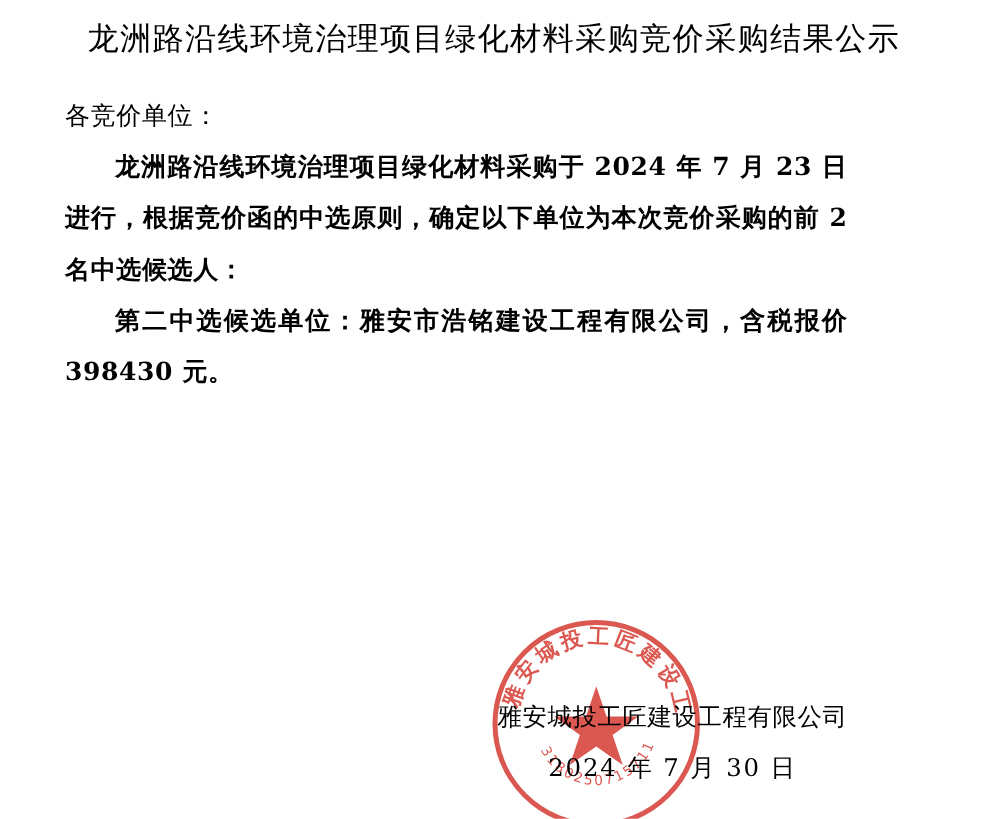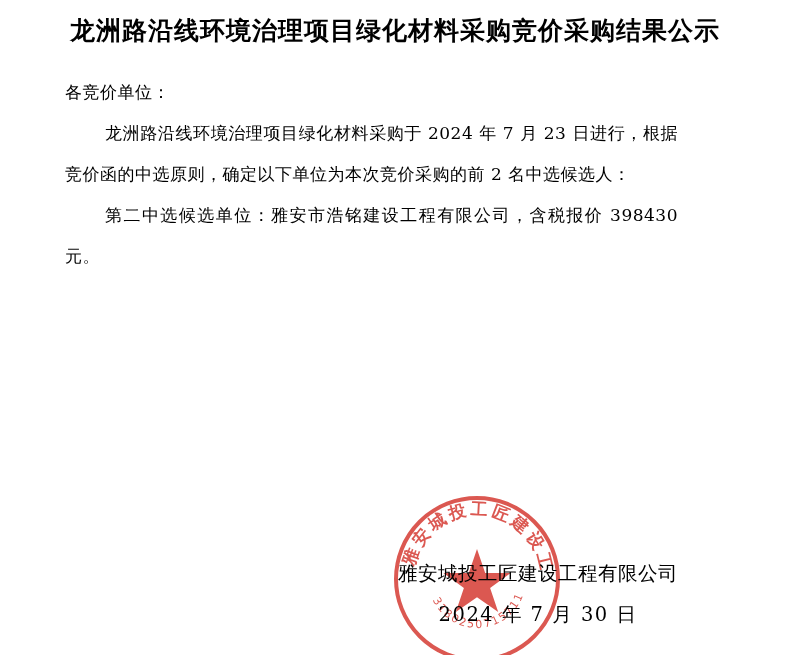--- a/index.html
+++ b/index.html
@@ -16,40 +16,41 @@
   }
   .page {
     position: relative;
     width: 790px;
     height: 655px;
     box-sizing: border-box;
     padding: 0;
   }
   .title {
     font-family: "DejaVu Sans", sans-serif;
-    font-weight: bold;
+    font-weight: normal;
     font-size: 25px;
     line-height: 38px;
     text-align: center;
     letter-spacing: 1px;
     margin: 12px 70px 0 70px;
   }
   .body-block {
-    margin: 22px 112px 0 65px;
-    font-size: 17px;
+    margin: 22px 112px 0 52px;
+    font-size: 20px;
     line-height: 41px;
     text-align: justify;
     letter-spacing: 0.5px;
   }
   .para {
     margin: 0;
     text-indent: 0;
   }
   .para.indent {
     text-indent: 40px;
+    font-weight: bold;
   }
   .sign-block {
     position: absolute;
     right: 112px;
     top: 541px;
     text-align: center;
     font-size: 19.5px;
     line-height: 41px;
     letter-spacing: 0.5px;
   }

